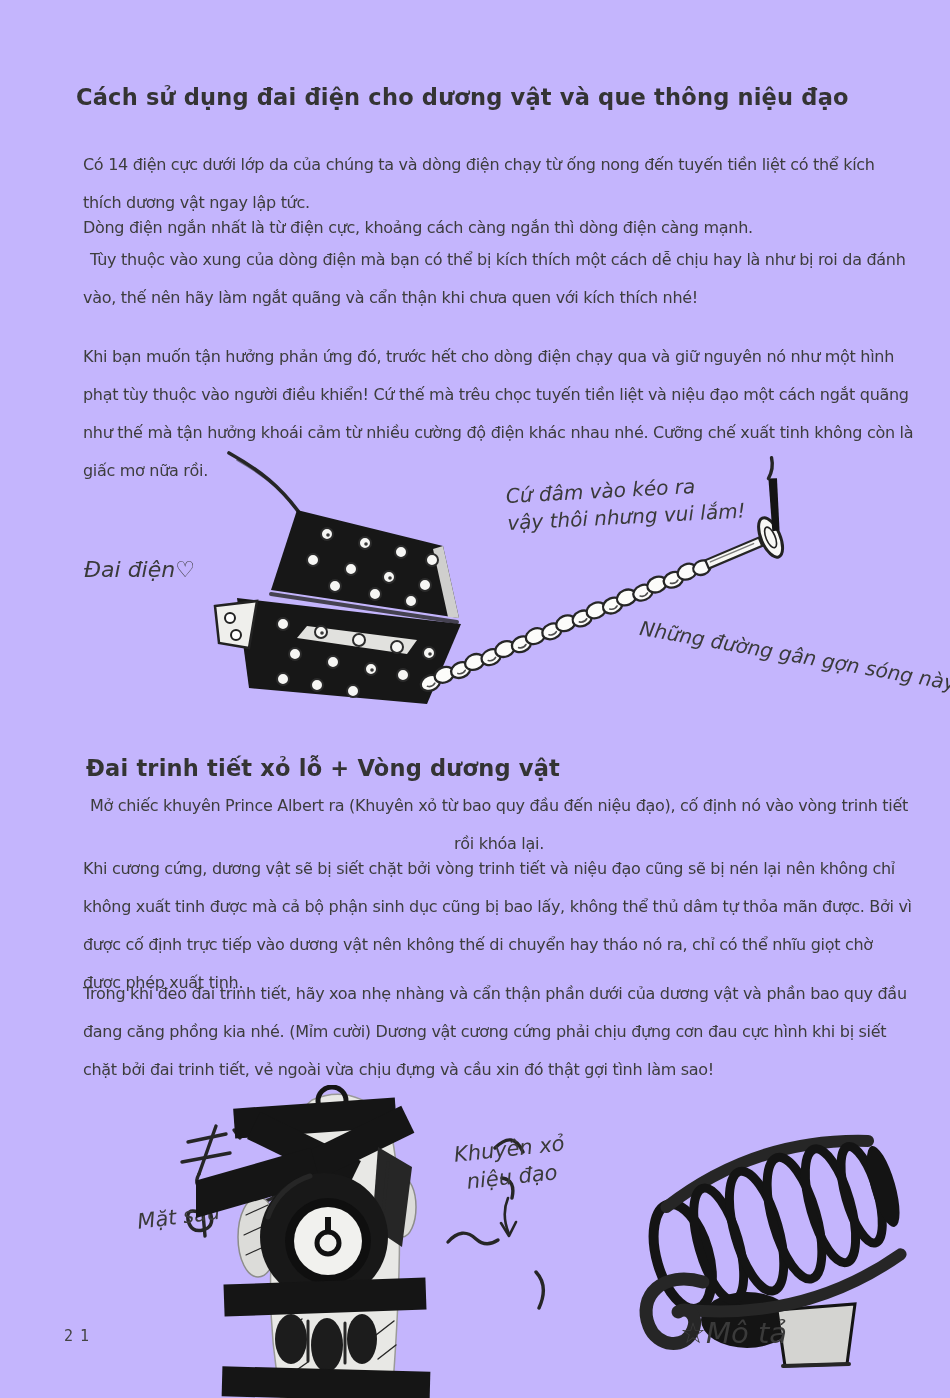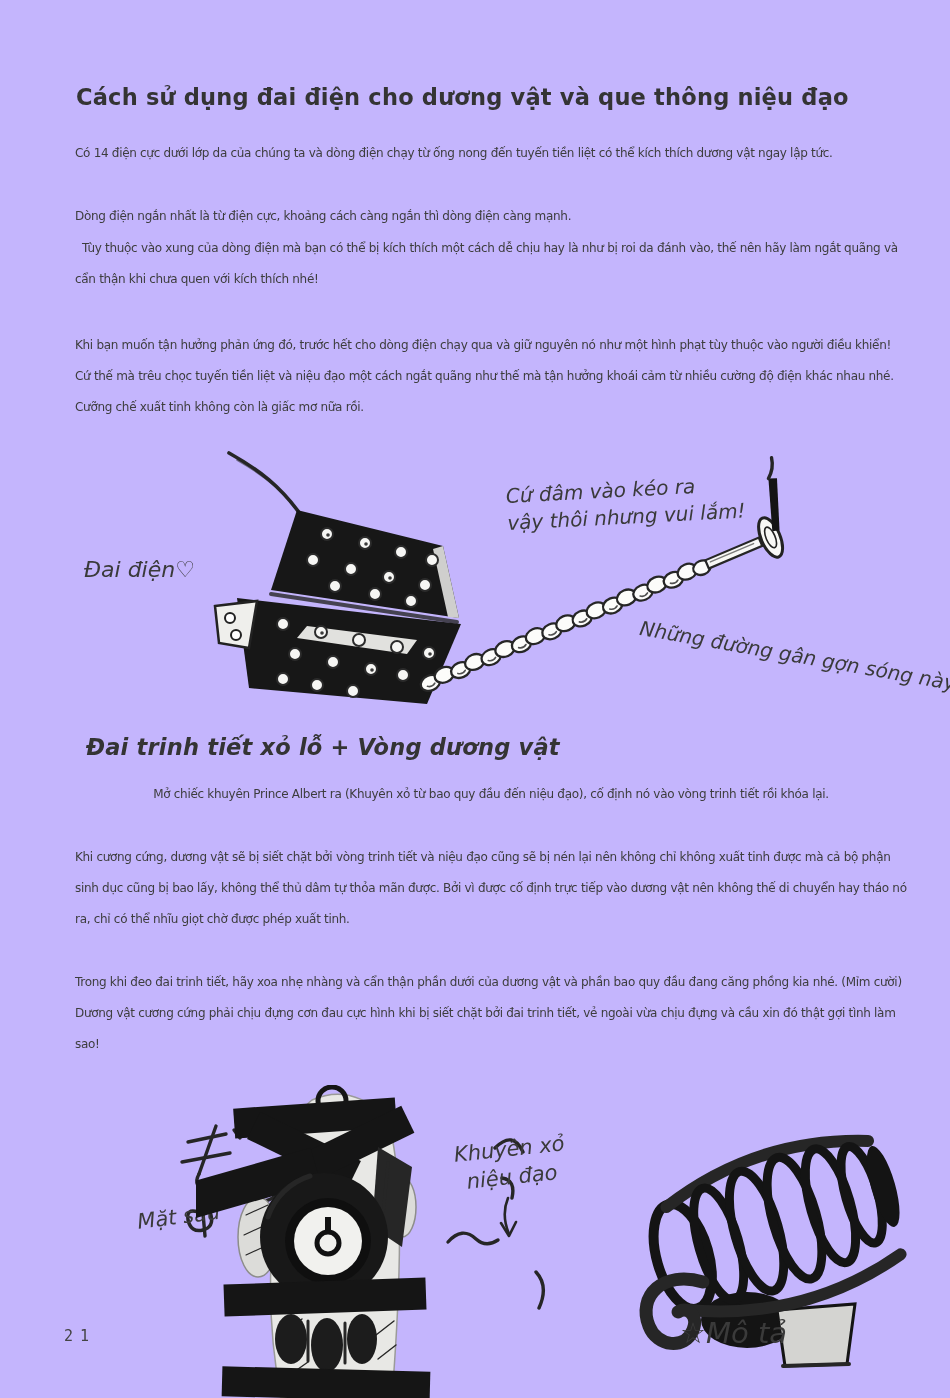--- a/index.html
+++ b/index.html
@@ -8,22 +8,22 @@
     background:#c4b5fd; overflow:hidden;
     font-family:"DejaVu Sans", sans-serif;
     color:#3b3b3b;
   }
   .h1 {
     position:absolute; margin:0;
     font-size:22.5px; font-weight:bold; color:#343434;
     letter-spacing:0.2px; white-space:nowrap;
   }
   .para {
-    position:absolute; margin:0; left:75px; width:832px;
-    font-size:12px; line-height:31px; letter-spacing:-0.3px;
+    position:absolute; margin:8px; left:75px; width:832px;
+    font-size:16px; line-height:38px; letter-spacing:-0.3px;
     color:#3d3d3d;
   }
   .indent { text-indent:7px; }
   .hand {
     position:absolute; margin:0;
     font-style:italic; color:#3a3a3a;
     white-space:nowrap;
   }
   .hand .big { font-size:1.35em; }
   .pagenum {
@@ -138,21 +138,21 @@
       <path class="stroke" d="M305,-1 L352,-1" stroke-width="1.4" opacity="0.6"></path>
       <ellipse cx="370" cy="0" rx="9.5" ry="21" fill="#f8f8f6" stroke="#222" stroke-width="3"></ellipse>
       <ellipse cx="370" cy="0" rx="4.5" ry="11" fill="none" stroke="#222" stroke-width="1.6"></ellipse>
       <polygon points="374,-5 381,-3 399,-52 391,-55" fill="#141414"></polygon>
       <path class="stroke" d="M391,-55 q 9,-7 11,-18" stroke-width="3.4"></path>
     </g>
   </svg>
 
   <p class="hand" style="left:642px; top:616px; font-size:20px; transform:rotate(10deg); transform-origin:left top;">Những đường gân gợn sóng này</p>
 
-  <h1 class="h1" style="left:86px; top:734px;font-style:italic;">Đai trinh tiết xỏ lỗ + Vòng dương vật</h1>
+  <h1 class="h1" style="left:86px; top:755px;">Đai trinh tiết xỏ lỗ + Vòng dương vật</h1>
   <p class="para" style="top:779px;text-align:center;">Mở chiếc khuyên Prince Albert ra (Khuyên xỏ từ bao quy đầu đến niệu đạo), cố định nó vào vòng trinh tiết rồi khóa lại.</p>
   <p class="para" style="top:842px;">Khi cương cứng, dương vật sẽ bị siết chặt bởi vòng trinh tiết và niệu đạo cũng sẽ bị nén lại nên không chỉ không xuất tinh được mà cả bộ phận sinh dục cũng bị bao lấy, không thể thủ dâm tự thỏa mãn được. Bởi vì được cố định trực tiếp vào dương vật nên không thế di chuyển hay tháo nó ra, chỉ có thể nhĩu giọt chờ được phép xuất tinh.</p>
   <p class="para" style="top:967px;">Trong khi đeo đai trinh tiết, hãy xoa nhẹ nhàng và cẩn thận phần dưới của dương vật và phần bao quy đầu đang căng phồng kia nhé. (Mỉm cười) Dương vật cương cứng phải chịu đựng cơn đau cực hình khi bị siết chặt bởi đai trinh tiết, vẻ ngoài vừa chịu đựng và cầu xin đó thật gợi tình làm sao!</p>
 
   <svg style="left:168px; top:1122px;" width="90" height="125" viewBox="0 0 90 125" role="img" aria-label="ぎゅ～">
     <g class="stroke" stroke="#2d2d2d" stroke-width="3.4">
       <path d="M20,20 L58,12"></path>
       <path d="M14,40 L62,31"></path>
       <path d="M48,4 L31,52"></path>
       <path d="M31,52 q -7,13 8,16"></path>

